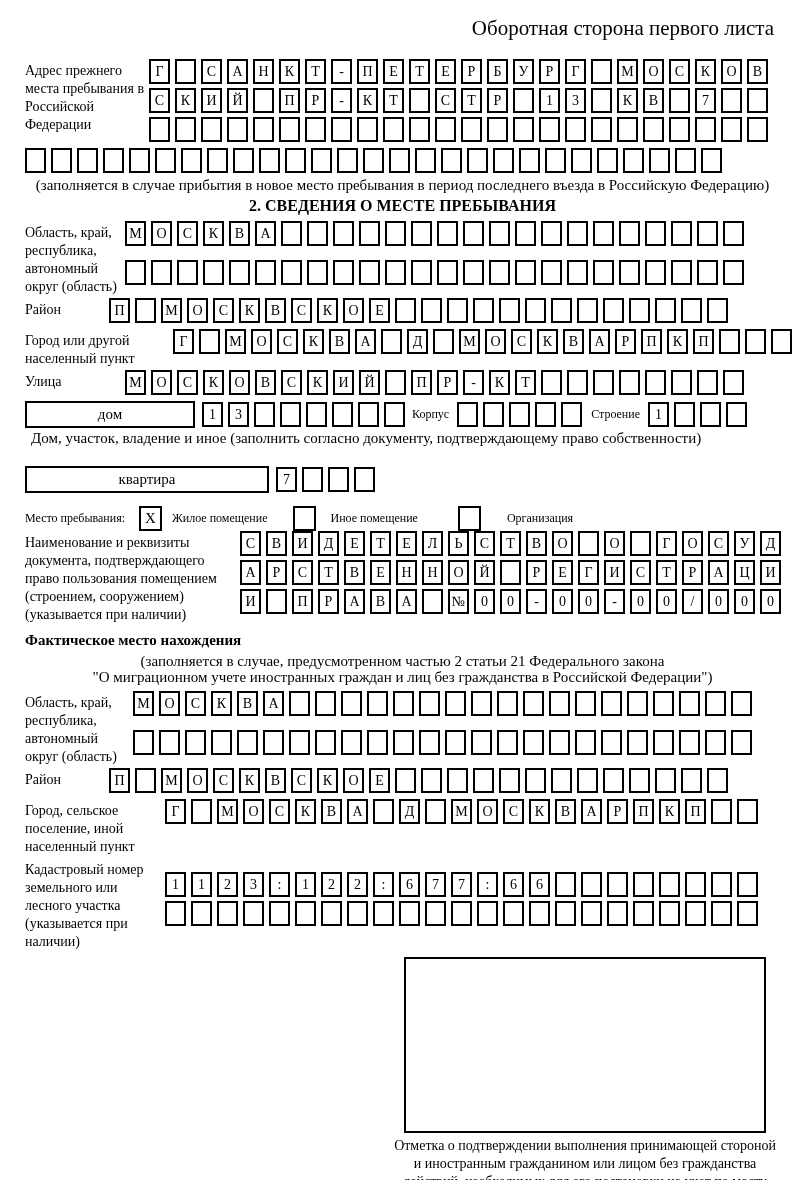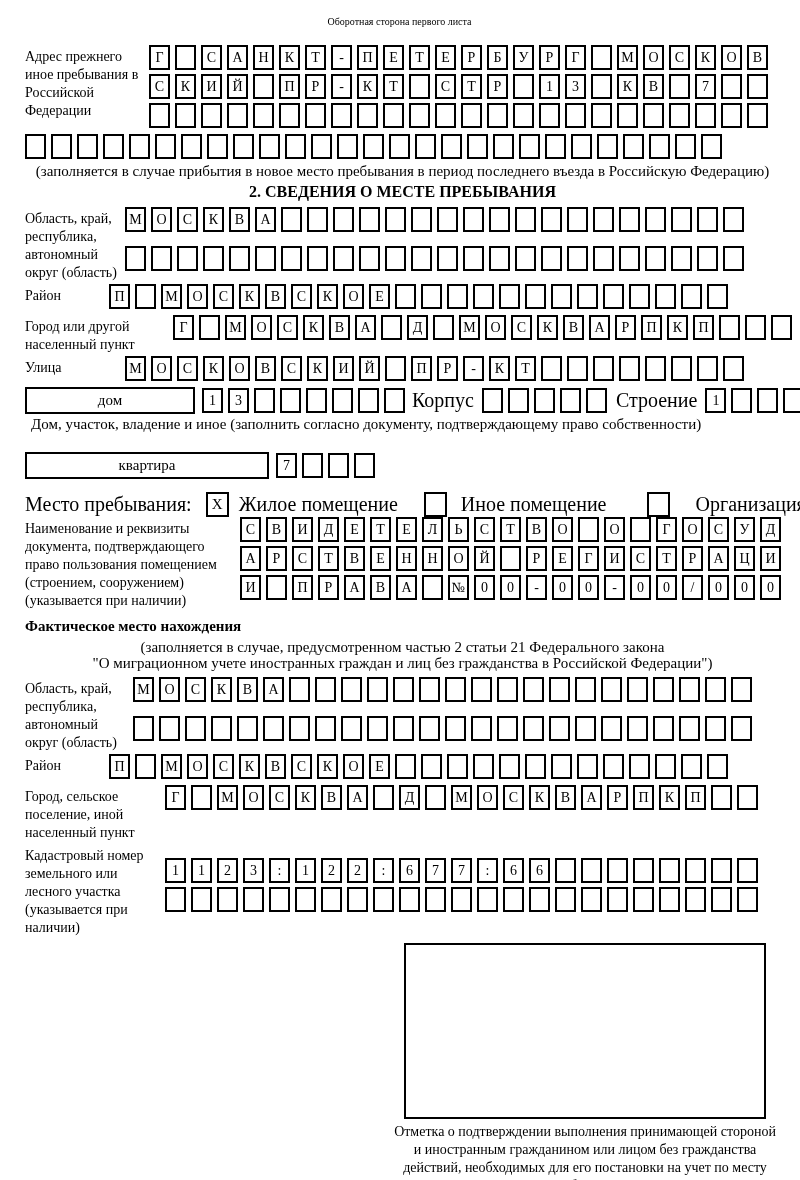--- a/index.html
+++ b/index.html
@@ -1,58 +1,58 @@
 <!DOCTYPE html>
 <html><head>
 <meta charset="utf-8">
 <style>
   html,body{margin:0;padding:0;background:#ffffff;}
   body{width:800px;height:1180px;color:#000;font-family:"Liberation Serif","DejaVu Serif",serif;overflow:hidden;}
   .page{padding:10px 20px 0 25px;box-sizing:border-box;width:800px;}
 
-  .hnote{text-align:center;font-size:10px;margin:6px 6px 18px 0;}
+  .hnote{text-align:right;font-size:21px;margin:6px 6px 18px 0;}
 
   .field{display:flex;align-items:flex-start;margin-bottom:2px;}
   .label{font-size:14px;line-height:18px;flex:none;padding-top:3px;}
   .rows{display:flex;flex-direction:column;}
 
   .cellrow{display:flex;flex-wrap:nowrap;margin-bottom:4px;}
   .cell{box-sizing:border-box;flex:none;width:21px;height:25px;border:2px solid #000;
         margin-right:5px;display:inline-flex;align-items:center;justify-content:center;
         font-size:14px;line-height:1;}
   .gap-after{margin-bottom:14px;}
 
   .caption{font-size:15px;line-height:16px;}
   .caption.center{text-align:center;}
   .sect-title{font-weight:bold;font-size:16px;text-align:center;margin:4px 0 6px 0;}
   .sub-title{font-weight:bold;font-size:15px;text-align:left;margin:8px 0 4px 0;}
 
   .inline-row{display:flex;align-items:center;margin:2px 0 2px 0;}
   .wbox{box-sizing:border-box;border:2px solid #000;height:27px;display:flex;align-items:center;
         justify-content:center;font-size:15px;flex:none;}
-  .inline-label{font-size:20px;flex:none;text-align:right;}
+  .inline-label{font-size:12px;flex:none;text-align:right;}
 
   .chk{box-sizing:border-box;width:23px;height:25px;border:2px solid #000;flex:none;
        display:inline-flex;align-items:center;justify-content:center;font-size:15px;}
   .stay-row{display:flex;align-items:center;margin-top:13px;}
   .hint{font-size:13px;margin:2px 0 4px 167px;}
 
   .confirm-wrap{margin-left:368px;width:384px;margin-top:6px;}
   .confirm-box{box-sizing:border-box;border:2px solid #000;width:362px;height:176px;margin:0 auto;}
   .confirm-caption{font-size:14px;line-height:18px;text-align:center;margin-top:4px;}
 </style>
 </head>
 <body>
 
 <div class="page">
 
   <div class="hnote">Оборотная сторона первого листа</div>
 
   <div class="field">
-    <div class="label" style="width:124px">Адрес прежнего иное пребывания в Российской Федерации</div>
+    <div class="label" style="width:124px">Адрес прежнего места пребывания в Российской Федерации</div>
     <div class="rows">
       <div class="cellrow">
           <span class="cell">Г</span>
           <span class="cell"></span>
           <span class="cell">С</span>
           <span class="cell">А</span>
           <span class="cell">Н</span>
           <span class="cell">К</span>
           <span class="cell">Т</span>
           <span class="cell">-</span>

